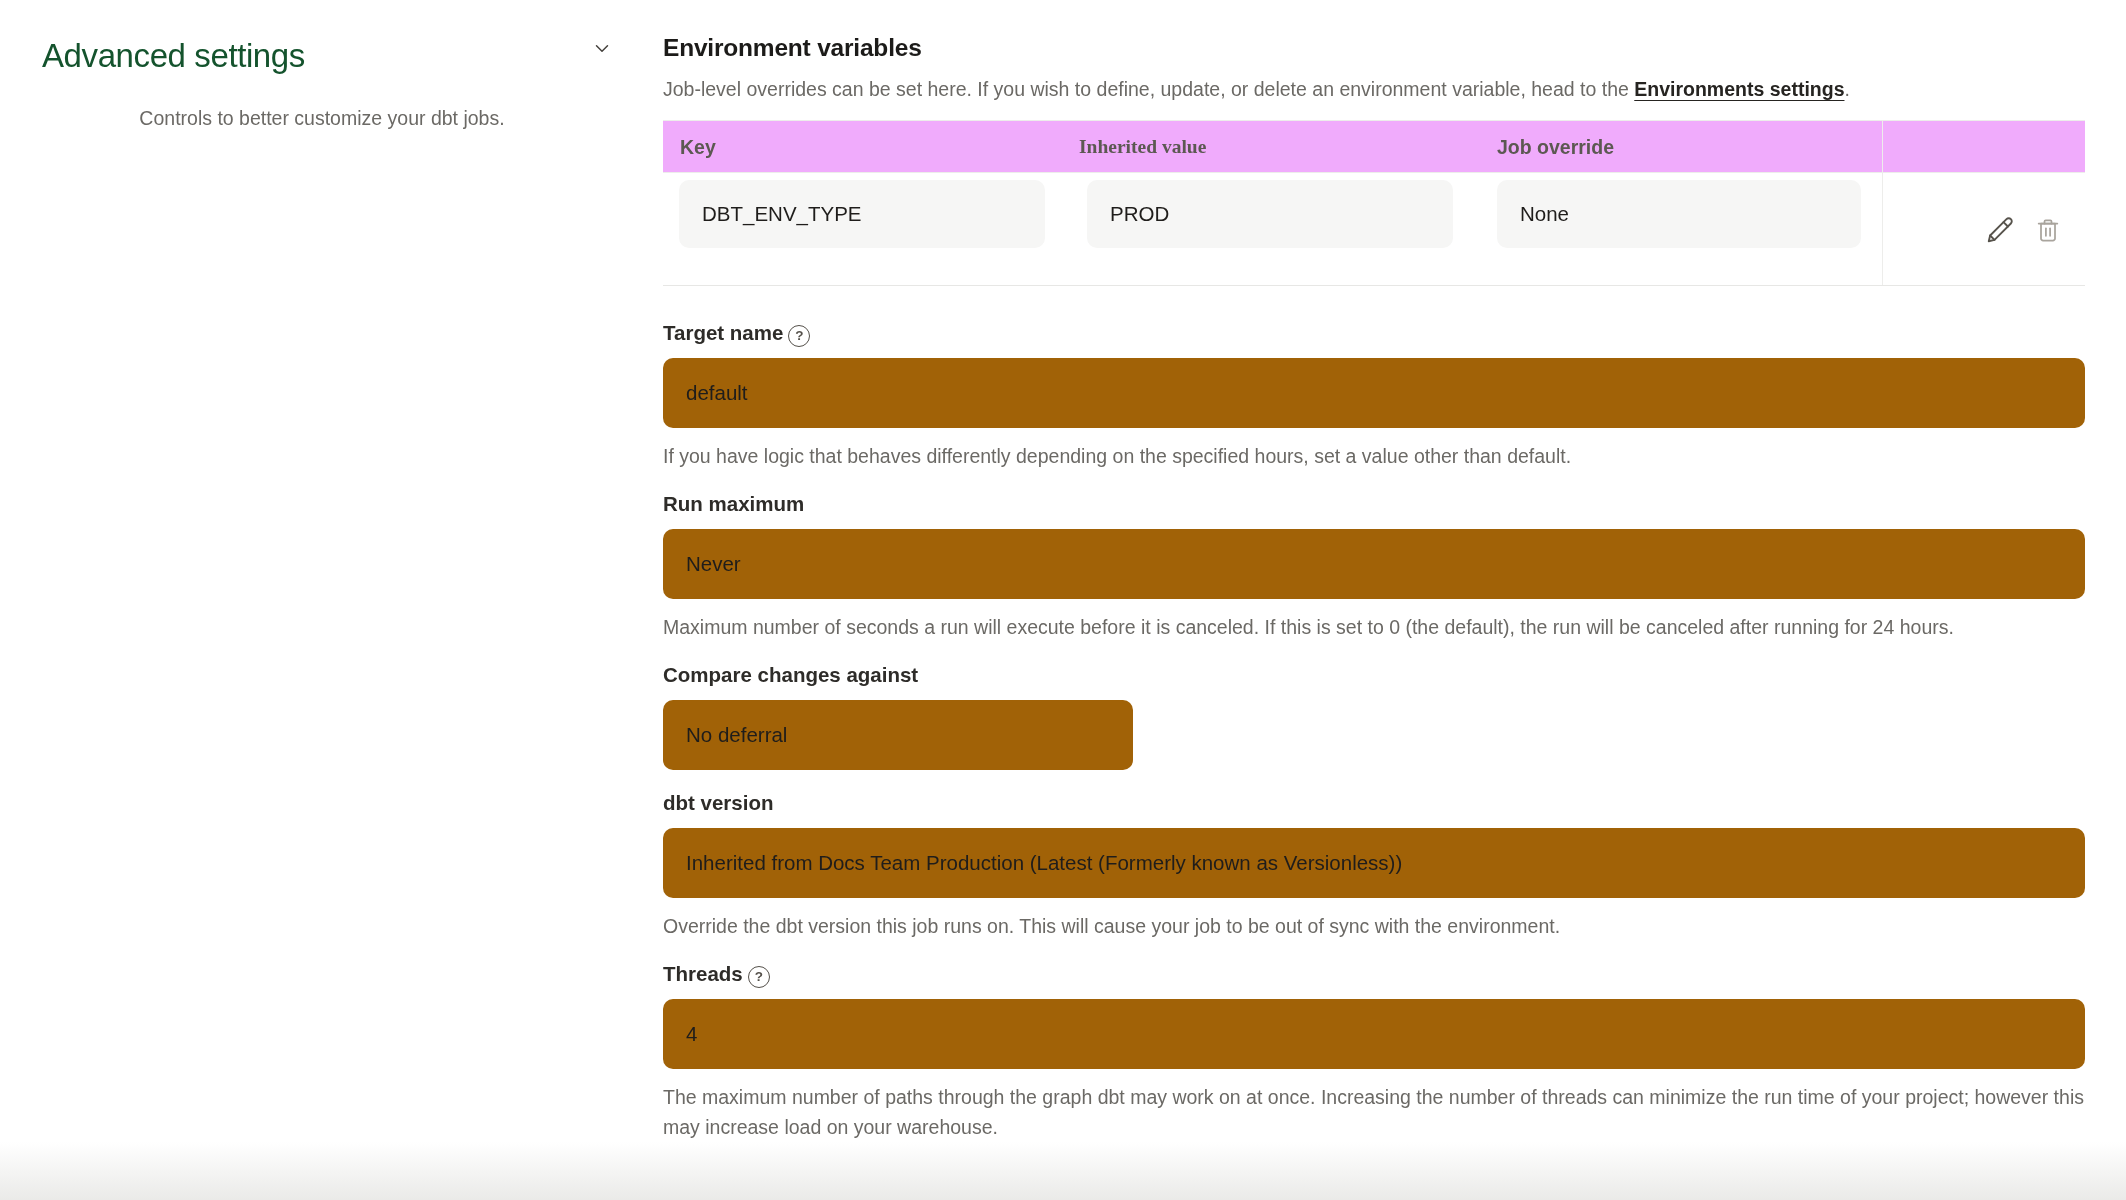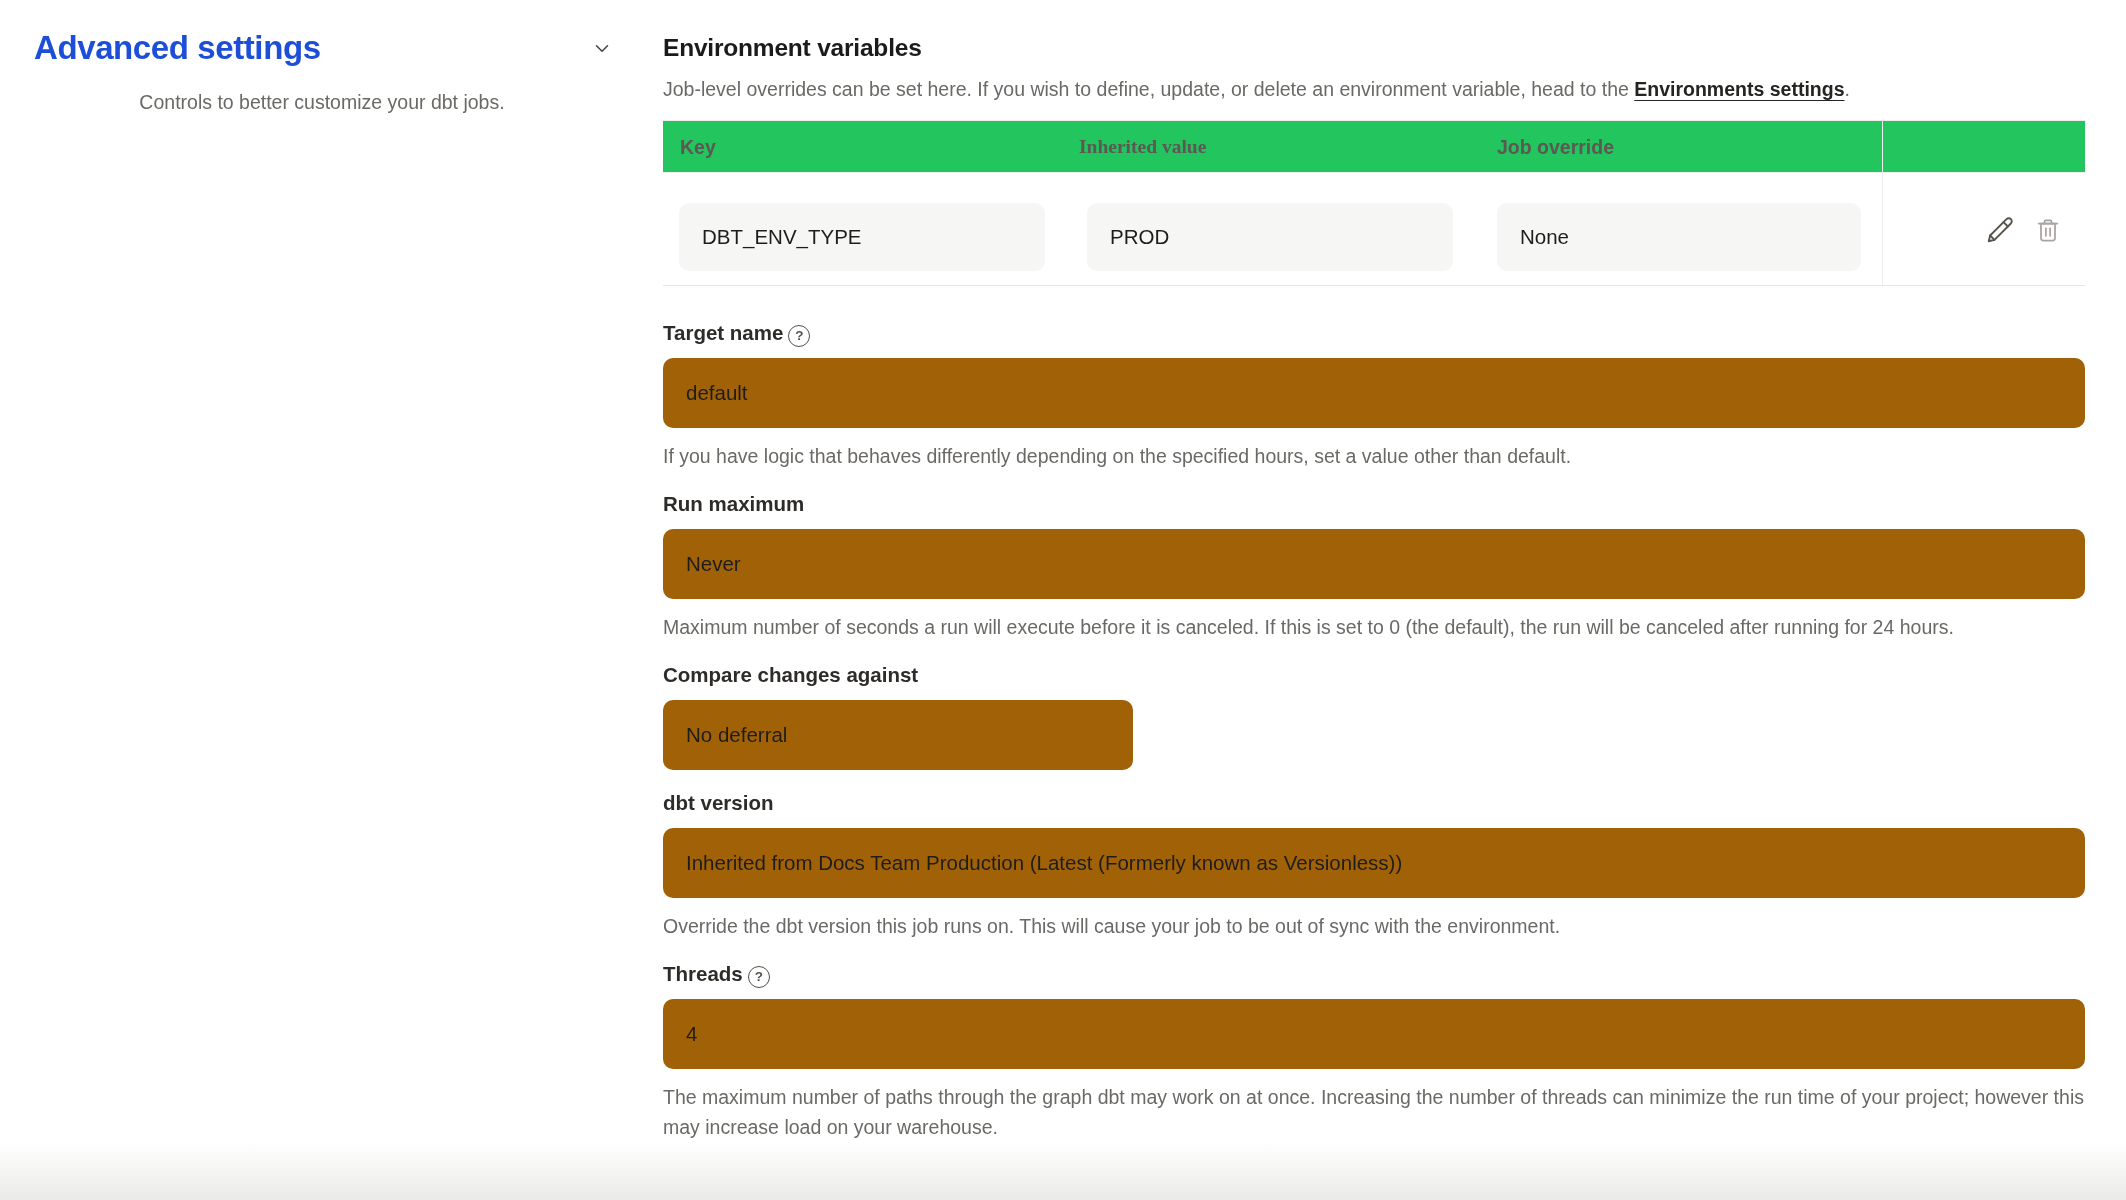--- a/index.html
+++ b/index.html
@@ -11,25 +11,25 @@
     background: #ffffff;
     overflow: hidden;
     font-family: "Liberation Sans", sans-serif;
     color: #1f1d1b;
   }
 
   
   .left-panel { position: absolute; left: 30px; top: 22px; width: 584px; }
   .left-head { display: flex; justify-content: space-between; align-items: flex-start; }
   .page-title {
-    margin: 4px;
+    margin: 12px;
     font-size: 33px;
-    font-weight: 700;
+    font-weight: 400;
     letter-spacing: -0.4px;
-    color: #1d4ed8;
+    color: #14532d;
     line-height: 44px;
   }
   .collapse-btn {
     margin-top: 14px;
     width: 24px; height: 24px;
     display: flex; align-items: center; justify-content: center;
     cursor: pointer;
   }
   .page-subtitle {
     margin: 15px 0 0;
@@ -67,37 +67,37 @@
   .env-table {
     position: relative;
     height: 166px;
     border-top: 1px solid #ededeb;
     border-bottom: 1px solid #e7e7e5;
     margin-bottom: 33px;
   }
   .thead {
     position: relative;
     height: 52px;
-    background: #22c55e;
+    background: #f0abfc;
     border-bottom: 1px solid #ededeb;
   }
   .th {
     position: absolute; top: 0;
     line-height: 52px;
     font-size: 19.5px;
     font-weight: 600;
     color: #5c5852;
     white-space: nowrap;
   }
   .th-key { left: 17px; }
   .th-inherited { left: 416px; font-family: Liberation Serif, serif; }
   .th-override { left: 834px; }
   .trow { position: relative; height: 113px; }
   .cellbox {
-    position: absolute; top: 30px; height: 68px;
+    position: absolute; top: 7px; height: 68px;
     background: #f6f6f5;
     border-radius: 10px;
     display: flex; align-items: center;
     padding: 0 23px;
     font-size: 20.5px;
     color: #1f1d1b;
     white-space: nowrap;
   }
   .cb-key { left: 16px; width: 366px; }
   .cb-inherited { left: 424px; width: 366px; }

